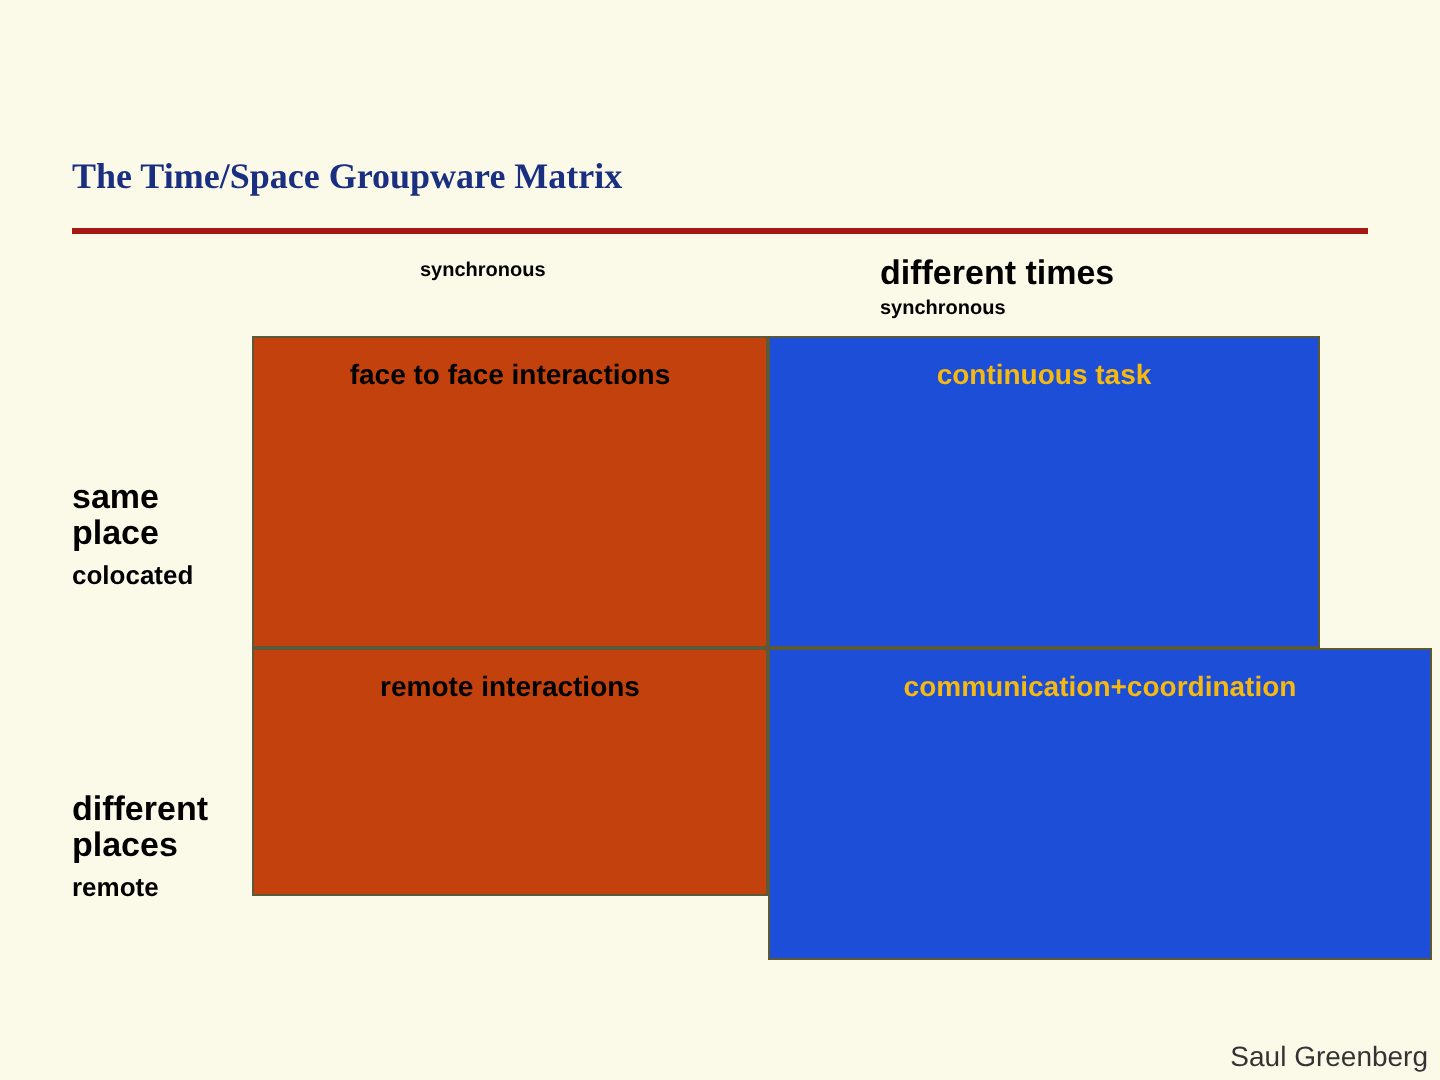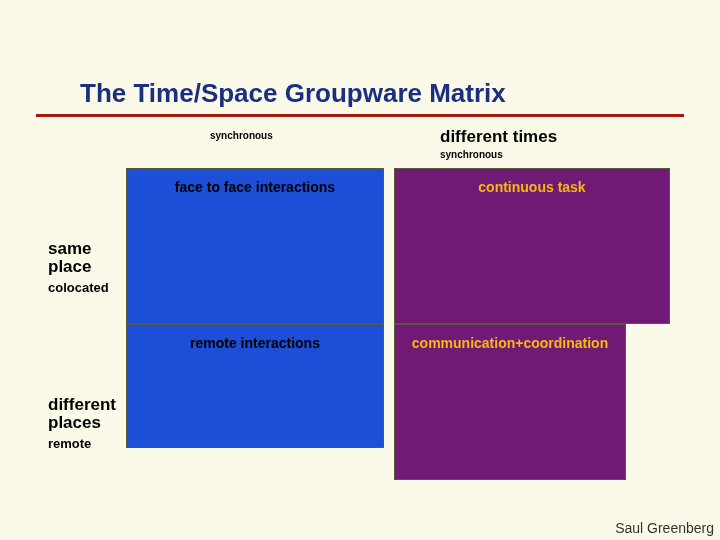--- a/index.html
+++ b/index.html
@@ -6,25 +6,24 @@
   html, body { width: 720px; height: 540px; }
   body {
     background: #fbfae9;
     font-family: Verdana, Geneva, sans-serif;
     position: relative;
   }
   .title {
     position: absolute;
     left: 36px;
     top: 78px;
-    font-size: 26px;
+    font-size: 18px;
     font-weight: 700;
     color: #1b2f80;
-    font-family: Liberation Sans, sans-serif;
-    margin-left: 44px;
+    font-family: Liberation Serif, serif;
   }
   .title-rule {
     position: absolute;
     left: 36px;
     top: 114px;
     width: 648px;
     height: 0;
     border-top: 3px solid #a41a13;
   }
   
@@ -34,41 +33,40 @@
     color: #000;
   }
   .col-head .main { font-size: 17px; line-height: 1.1; }
   .col-head .sub  { font-size: 10px; font-weight: 700; margin-top: 2px; }
   .col-head.time  { left: 210px; top: 128px; }
   .col-head.diff  { left: 440px; top: 128px; }
   
   .row-head {
     position: absolute;
     color: #000;
-    margin-left: 12px;
   }
   .row-head .main { font-size: 17px; font-weight: 700; line-height: 1.05; }
   .row-head .sub  { font-size: 13px; font-weight: 700; margin-top: 4px; }
   .row-head.place { left: 36px; top: 240px; }
   .row-head.diff  { left: 36px; top: 396px; }
   
   .cell {
     position: absolute;
     border: 1px solid #5a5a3a;
     padding-top: 10px;
     text-align: center;
     font-size: 14px;
     font-weight: 700;
   }
-  .cell.yellow { background: #1d4ed8; color: #000; }
-  .cell.cream  { background: #701a75; color: #f6b90f; margin-left: 10px; }
+  .cell.yellow { background: #c2410c; color: #000; }
+  .cell.cream  { background: #1d4ed8; color: #f6b90f; }
   .cell.c1 { left: 126px; top: 168px; width: 258px; height: 156px; }
   .cell.c2 { left: 384px; top: 168px; width: 276px; height: 156px; }
   .cell.c3 { left: 126px; top: 324px; width: 258px; height: 124px; }
-  .cell.c4 { left: 384px; top: 324px; width: 232px; height: 156px; }
+  .cell.c4 { left: 384px; top: 324px; width: 332px; height: 156px; }
   .credit {
     position: absolute;
     right: 6px;
     bottom: 4px;
     font-size: 14px;
     color: #333;
   }
 </style>
 </head>
 <body>

